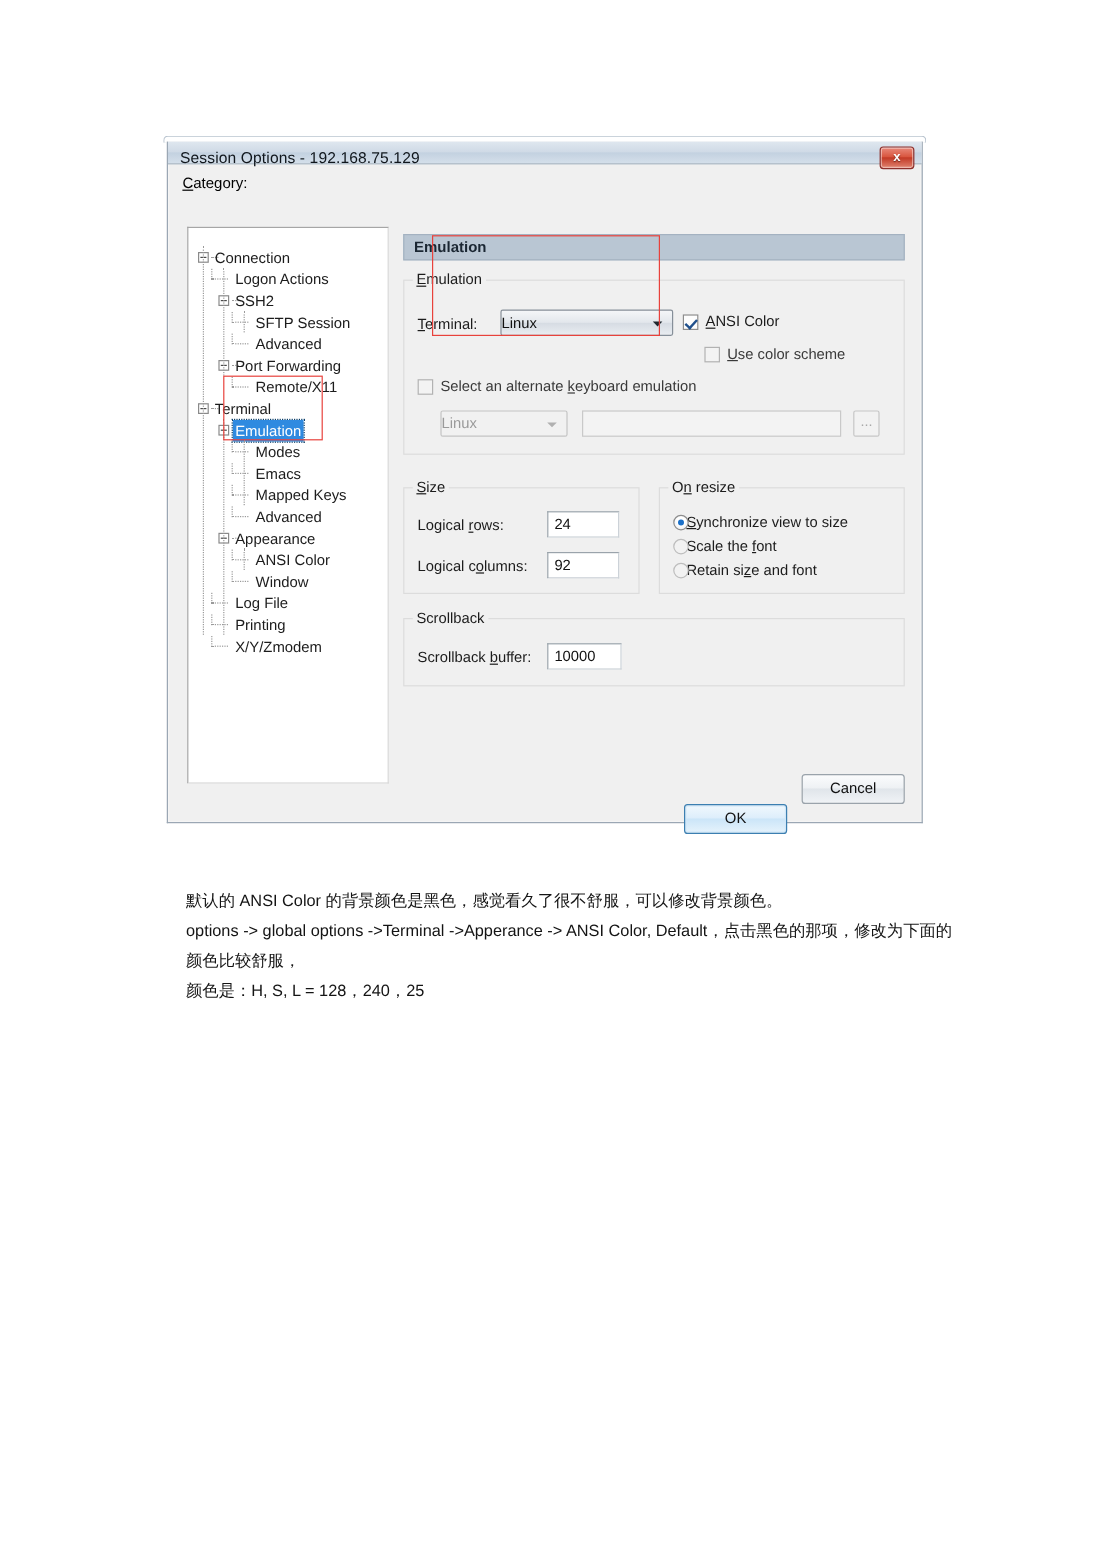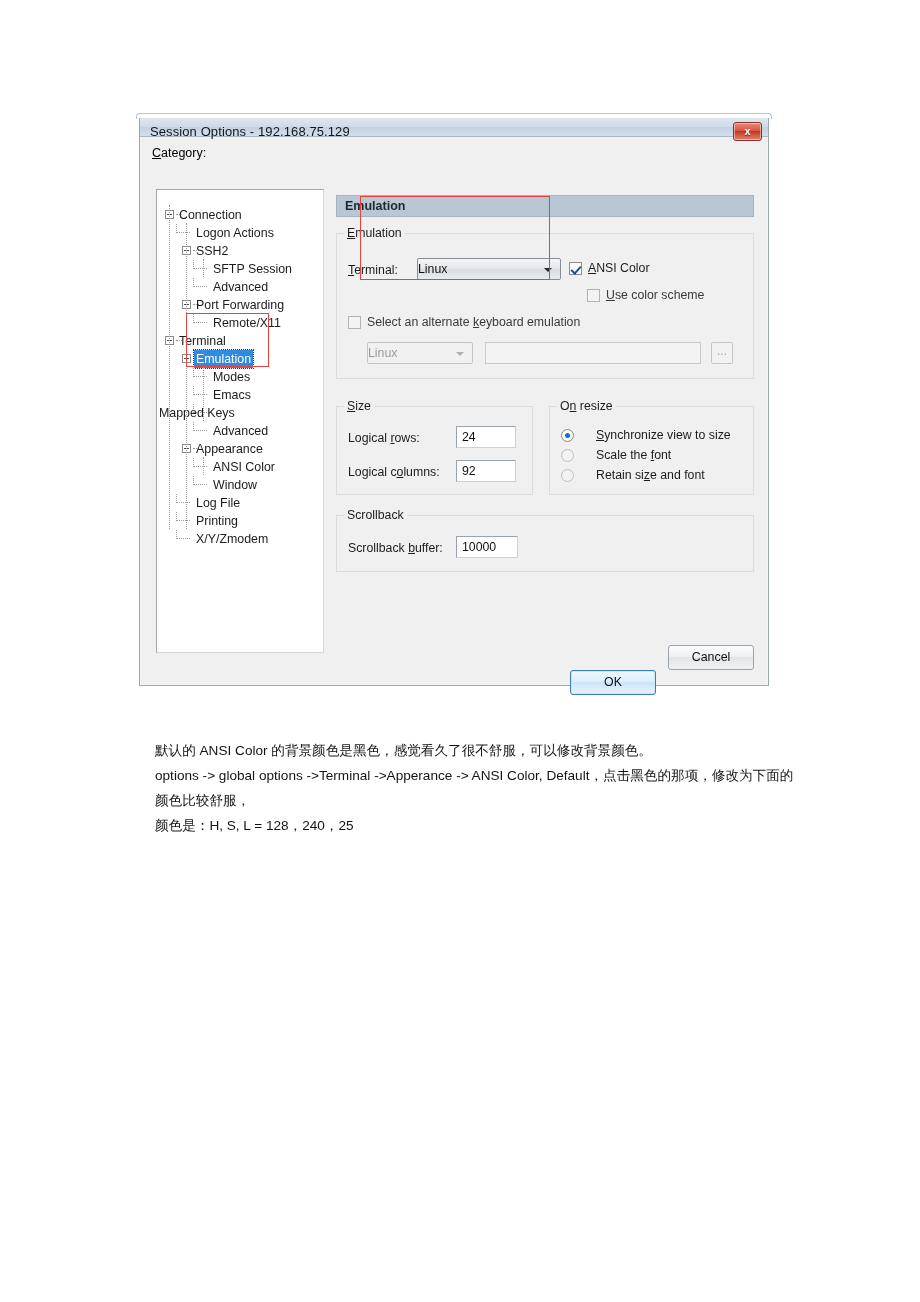--- a/index.html
+++ b/index.html
@@ -196,21 +196,21 @@
     width: 13px; height: 13px; border-radius: 50%;
     background: radial-gradient(circle at 50% 40%, #ffffff 40%, #e4e7ea 100%);
     border: 1px solid #8d8d8d;
   }
   .rb.checked .circ::after {
     content: ""; position: absolute;
     left: 3px; top: 3px; width: 5px; height: 5px;
     border-radius: 50%; background: #1b70c8;
   }
   .rb.dim .circ { border-color: #bdbdbd; background: #f2f2f2; }
-  .rb .rbl { margin-left: 35px; display: inline-block; }
+  .rb .rbl { margin-left: 11px; display: inline-block; }
 
   
   .btn {
     position: absolute;
     width: 86px; height: 25px;
     border-radius: 3px;
     font-size: 12.4px; color: #111;
     text-align: center; line-height: 23px;
     background: linear-gradient(to bottom, #fbfcfd 0%, #eef1f4 46%, #e0e5ea 50%, #f0f3f6 100%);
     border: 1px solid #9aa3ab;
@@ -261,21 +261,21 @@
             <div class="tnode"><span class="dots" style="left: 19px; width: 14px;"></span><span class="vline" style="left: 19px; top: 0px; height: 9px;"></span><span class="lbl" style="margin-left: 37px;">Logon Actions</span></div>
             <div class="tnode"><span class="expander" style="left: 25px;"></span><span class="dots" style="left: 36px; width: 6px;"></span><span class="lbl" style="margin-left: 37px;">SSH2</span></div>
             <div class="tnode"><span class="dots" style="left: 36px; width: 14px;"></span><span class="vline" style="left: 36px; top: 0px; height: 9px;"></span><span class="lbl" style="margin-left: 54px;">SFTP Session</span></div>
             <div class="tnode"><span class="dots" style="left: 36px; width: 14px;"></span><span class="vline" style="left: 36px; top: 0px; height: 9px;"></span><span class="lbl" style="margin-left: 54px;">Advanced</span></div>
             <div class="tnode"><span class="expander" style="left: 25px;"></span><span class="dots" style="left: 36px; width: 6px;"></span><span class="lbl" style="margin-left: 37px;">Port Forwarding</span></div>
             <div class="tnode"><span class="dots" style="left: 36px; width: 14px;"></span><span class="vline" style="left: 36px; top: 0px; height: 9px;"></span><span class="lbl" style="margin-left: 54px;">Remote/X11</span></div>
             <div class="tnode"><span class="expander" style="left: 8px;"></span><span class="dots" style="left: 19px; width: 6px;"></span><span class="lbl" style="margin-left: 20px;">Terminal</span></div>
             <div class="tnode sel"><span class="expander" style="left: 25px;"></span><span class="dots" style="left: 36px; width: 6px;"></span><span class="lbl" style="margin-left: 37px;">Emulation</span></div>
             <div class="tnode"><span class="dots" style="left: 36px; width: 14px;"></span><span class="vline" style="left: 36px; top: 0px; height: 9px;"></span><span class="lbl" style="margin-left: 54px;">Modes</span></div>
             <div class="tnode"><span class="dots" style="left: 36px; width: 14px;"></span><span class="vline" style="left: 36px; top: 0px; height: 9px;"></span><span class="lbl" style="margin-left: 54px;">Emacs</span></div>
-            <div class="tnode"><span class="dots" style="left: 36px; width: 14px;"></span><span class="vline" style="left: 36px; top: 0px; height: 9px;"></span><span class="lbl" style="">Mapped Keys</span></div>
+            <div class="tnode"><span class="dots" style="left: 36px; width: 14px;"></span><span class="vline" style="left: 36px; top: 0px; height: 9px;"></span><span class="lbl" style="margin-left: 54px;">Mapped Keys</span></div>
             <div class="tnode"><span class="dots" style="left: 36px; width: 14px;"></span><span class="vline" style="left: 36px; top: 0px; height: 9px;"></span><span class="lbl" style="margin-left: 54px;">Advanced</span></div>
             <div class="tnode"><span class="expander" style="left: 25px;"></span><span class="dots" style="left: 36px; width: 6px;"></span><span class="lbl" style="margin-left: 37px;">Appearance</span></div>
             <div class="tnode"><span class="dots" style="left: 36px; width: 14px;"></span><span class="vline" style="left: 36px; top: 0px; height: 9px;"></span><span class="lbl" style="margin-left: 54px;">ANSI Color</span></div>
             <div class="tnode"><span class="dots" style="left: 36px; width: 14px;"></span><span class="vline" style="left: 36px; top: 0px; height: 9px;"></span><span class="lbl" style="margin-left: 54px;">Window</span></div>
             <div class="tnode"><span class="dots" style="left: 19px; width: 14px;"></span><span class="vline" style="left: 19px; top: 0px; height: 9px;"></span><span class="lbl" style="margin-left: 37px;">Log File</span></div>
             <div class="tnode"><span class="dots" style="left: 19px; width: 14px;"></span><span class="vline" style="left: 19px; top: 0px; height: 9px;"></span><span class="lbl" style="margin-left: 37px;">Printing</span></div>
             <div class="tnode"><span class="dots" style="left: 19px; width: 14px;"></span><span class="vline" style="left: 19px; top: 0px; height: 9px;"></span><span class="lbl" style="margin-left: 37px;">X/Y/Zmodem</span></div>
             <span class="vline" style="left: 12px; top: 15px; height: 324px; position: absolute;"></span>
             <span class="vline" style="left: 29px; top: 33px; height: 90px; position: absolute;"></span>
             <span class="vline" style="left: 46px; top: 69px; height: 18px; position: absolute;"></span>

